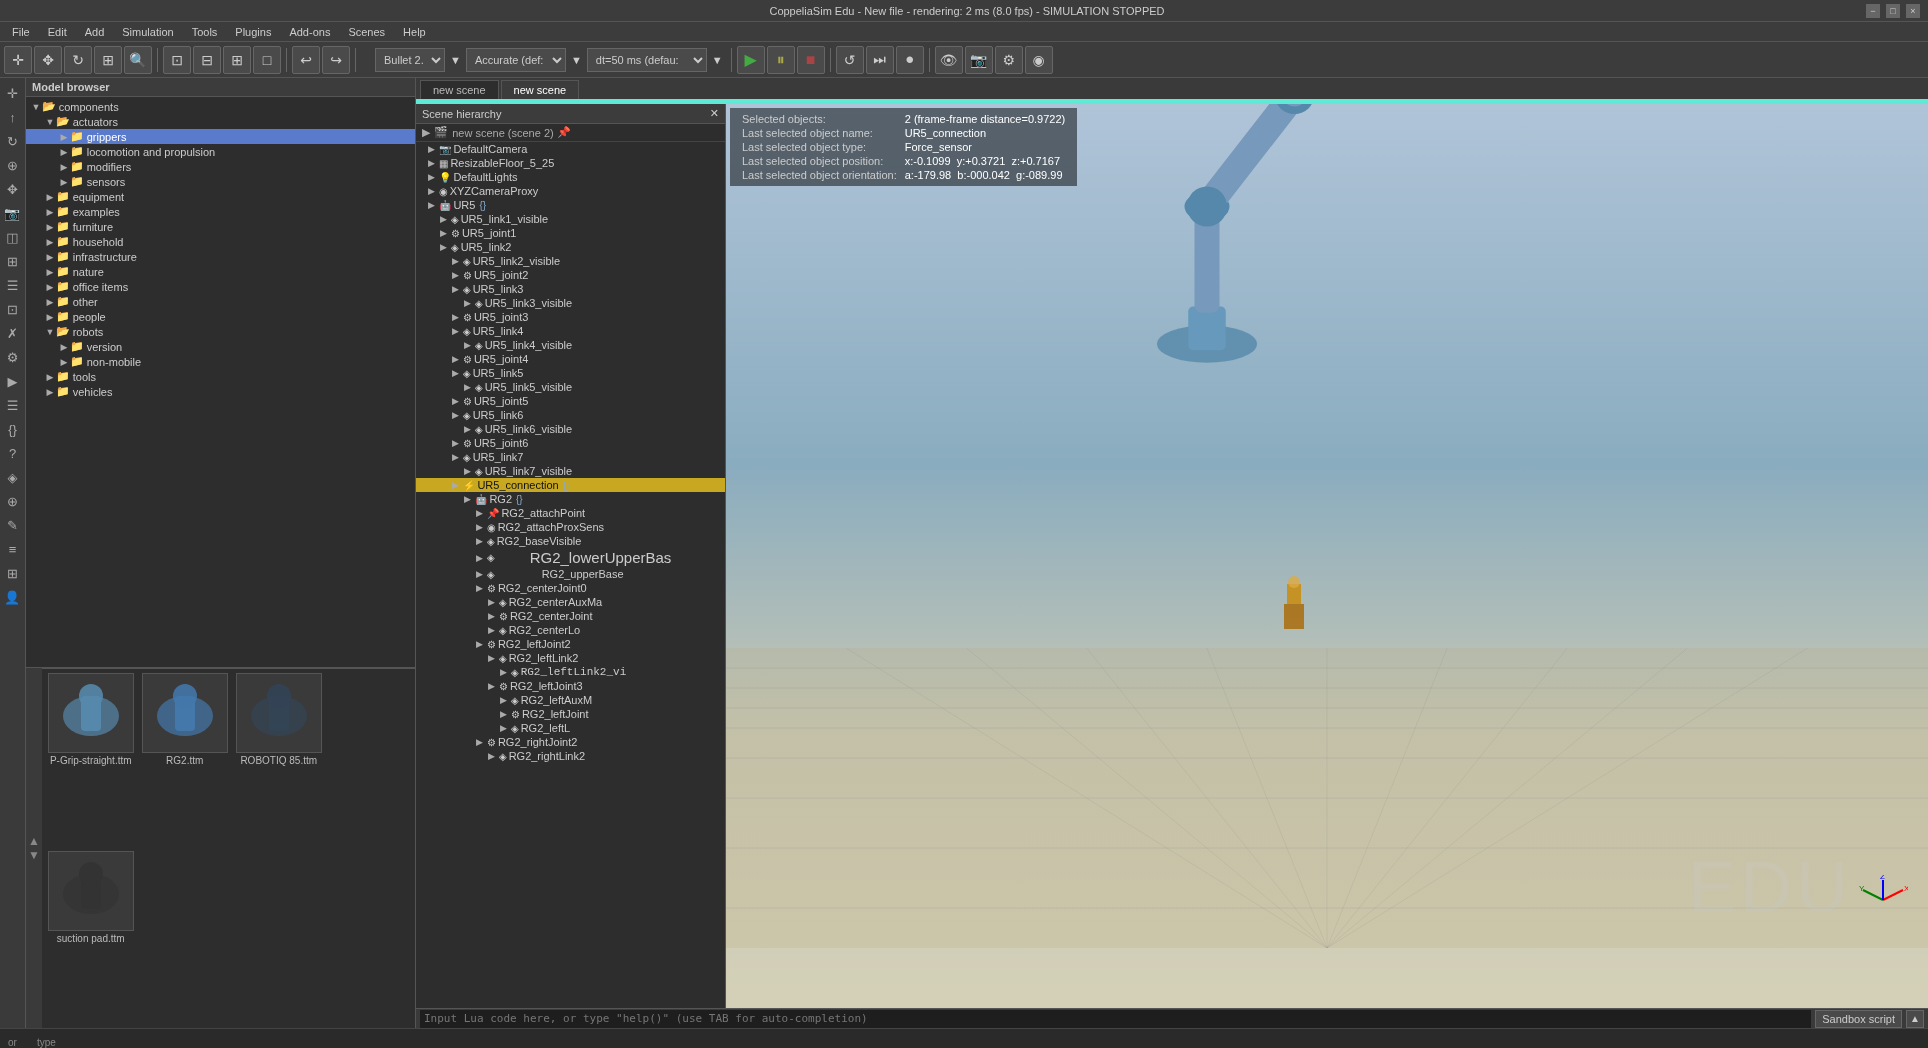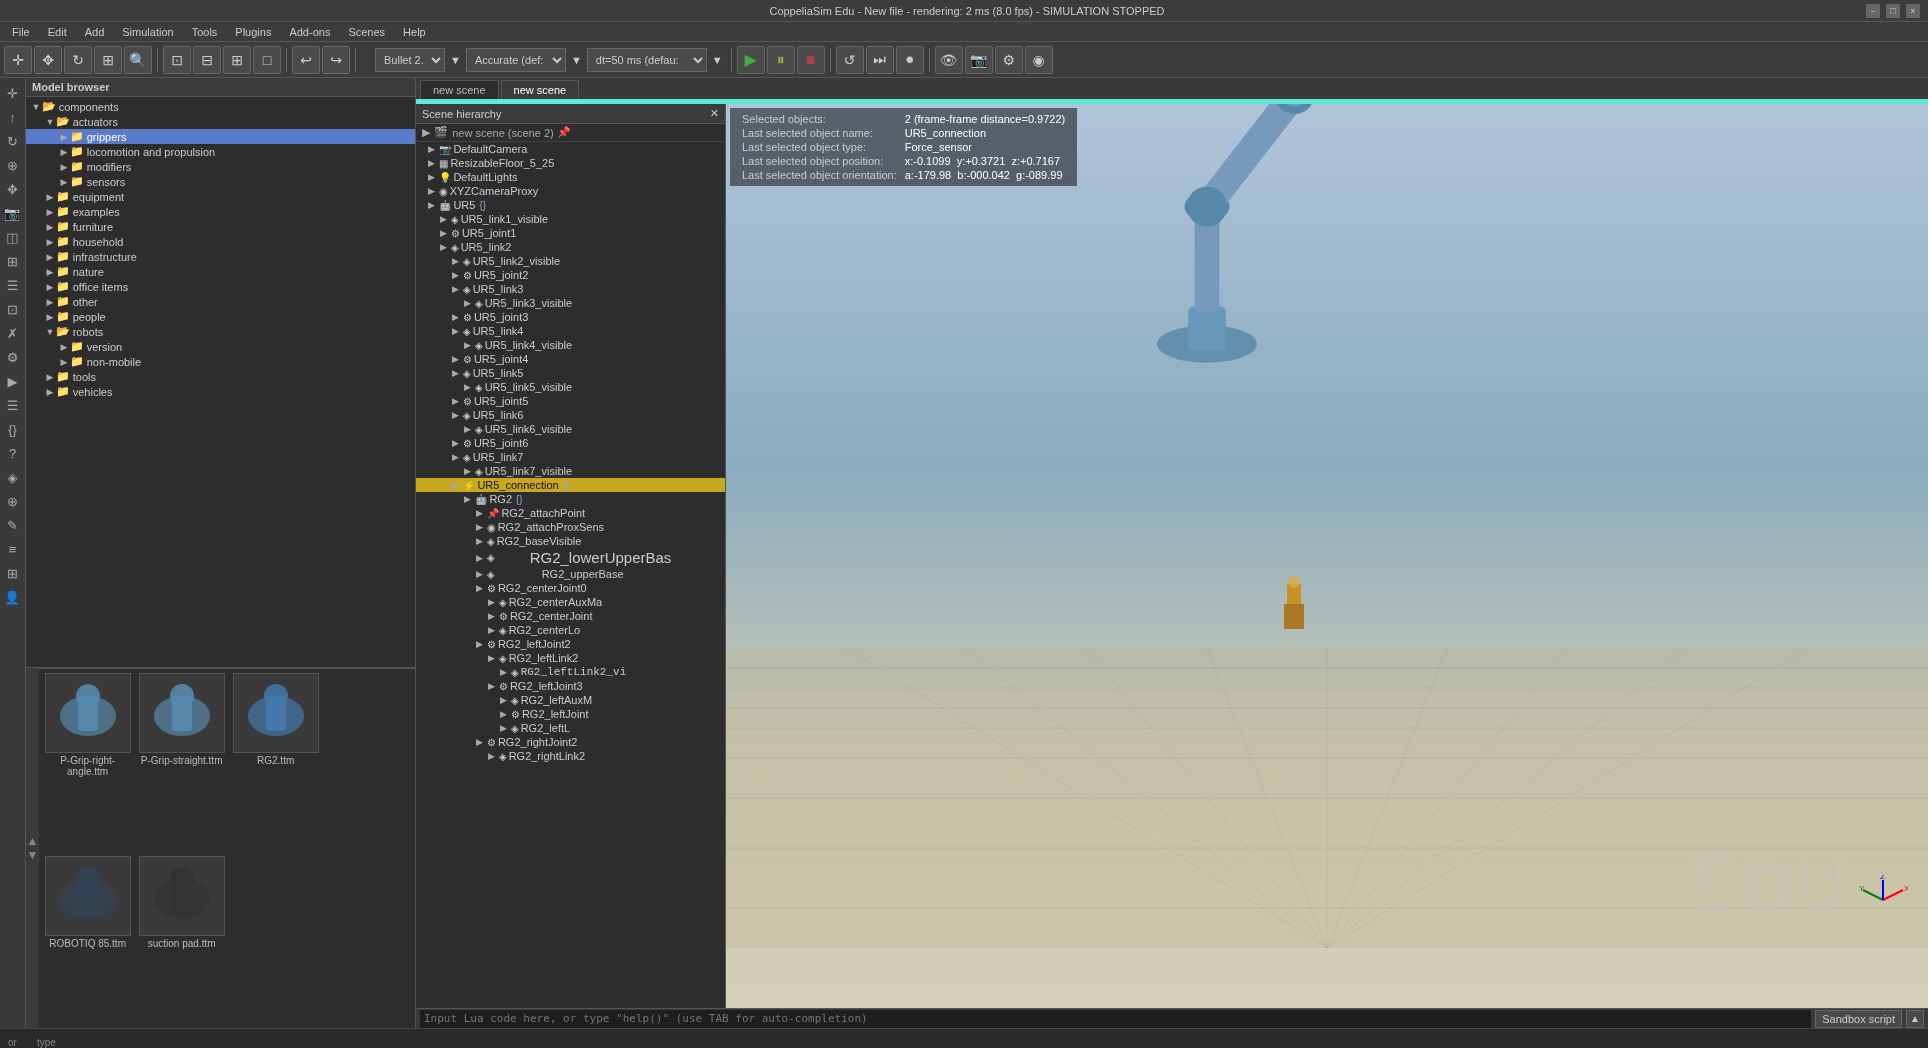--- a/index.html
+++ b/index.html
@@ -612,30 +612,20 @@
           <span class="indent" style="width: 18px; display: inline-block;"></span>
           <span class="tree-expand">▶</span>
           <span class="tree-folder-icon">📁</span>
           <span class="tree-label">vehicles</span>
         </div>
       </div>
     <div style="display:flex; border-top:1px solid #555;">
       <div class="thumb-scroll-arrow" style="height:auto; padding:4px 0; font-size:12px; flex-direction:column;">▲<br>▼</div>
       <div id="model-thumbnails">
 
-      <div class="thumb-item">
-            <div class="thumb-img">
-              <svg width="80" height="74" viewBox="0 0 80 74">
-      <ellipse cx="40" cy="40" rx="28" ry="20" fill="#5588aa" opacity="0.7"></ellipse>
-      <rect x="30" y="20" width="20" height="35" fill="#5588aa" rx="4"></rect>
-      <circle cx="40" cy="20" r="12" fill="#5588aa" opacity="0.9"></circle>
-    </svg>
-            </div>
-            <div class="thumb-label">P-Grip-right-angle.ttm</div>
-          </div>
           <div class="thumb-item">
             <div class="thumb-img">
               <svg width="80" height="74" viewBox="0 0 80 74">
       <ellipse cx="40" cy="40" rx="28" ry="20" fill="#5588aa" opacity="0.7"></ellipse>
       <rect x="30" y="20" width="20" height="35" fill="#5588aa" rx="4"></rect>
       <circle cx="40" cy="20" r="12" fill="#5588aa" opacity="0.9"></circle>
     </svg>
             </div>
             <div class="thumb-label">P-Grip-straight.ttm</div>
           </div>

